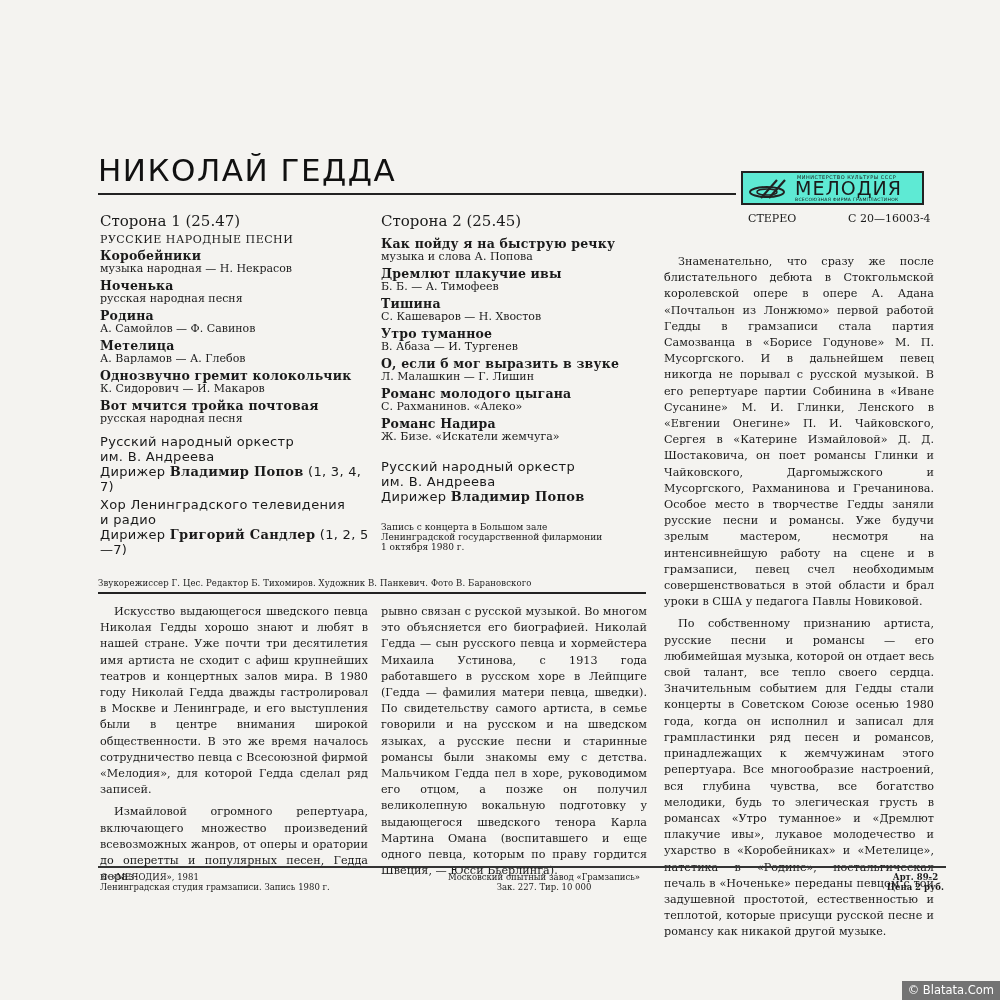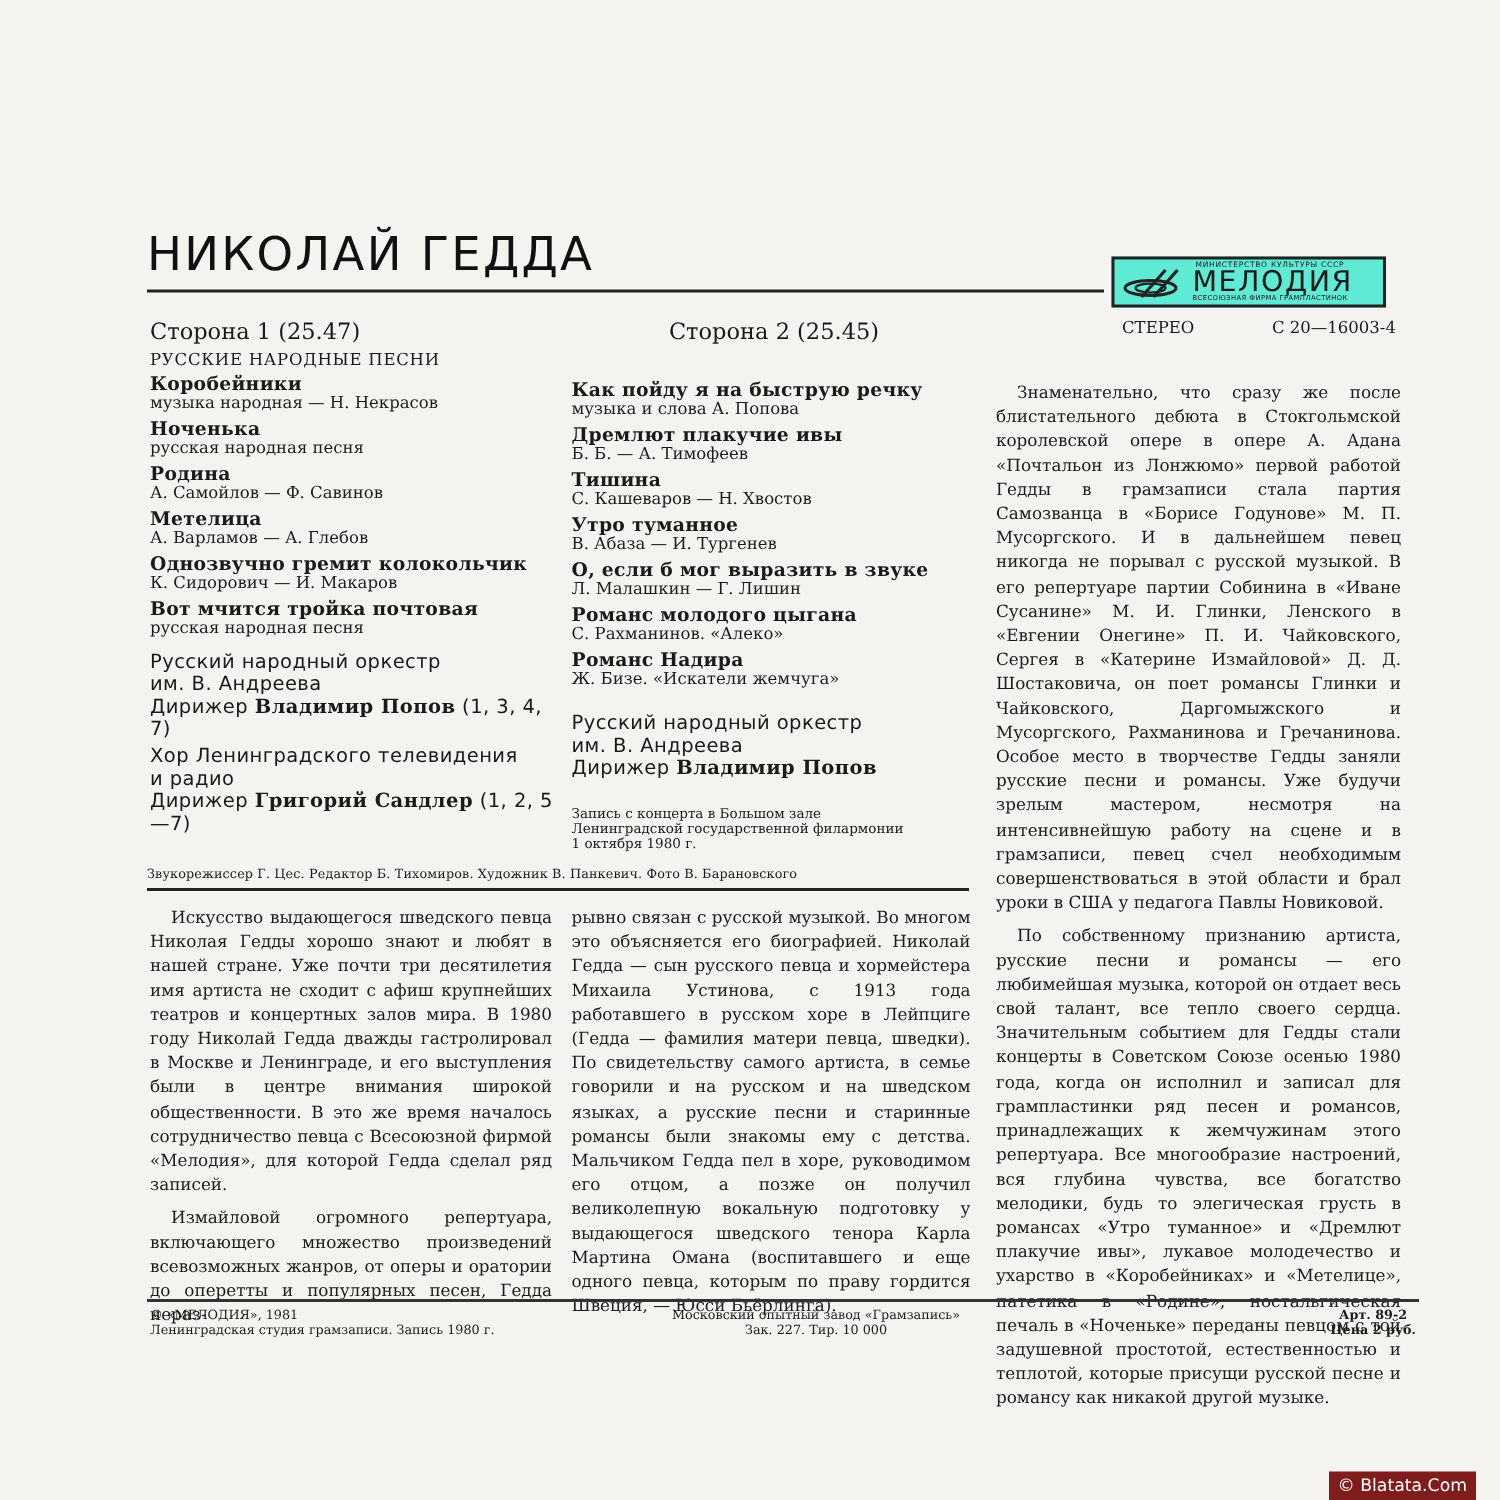--- a/index.html
+++ b/index.html
@@ -36,21 +36,21 @@
   .rec-note { font-size: 9px; line-height: 10px; }
   .credits { left: 98px; top: 578px; font-size: 8.5px; letter-spacing: 0.1px; }
   .mid-rule { left: 98px; top: 592px; width: 548px; height: 1.5px; background: #222; }
 
   .prose { font-size: 11.2px; line-height: 16.2px; text-align: justify; }
   .prose p { margin: 0 0 6px 0; text-indent: 14px; }
 
   .bot-rule { left: 98px; top: 866px; width: 848px; height: 1.5px; background: #333; }
   .foot { font-size: 8.5px; line-height: 10px; }
   .watermark {
-    right: 16px; bottom: 0px; background: #7f1d1d; color: #fff;
+    right: 0px; bottom: 0px; background: #737373; color: #fff;
     font-family: "DejaVu Sans", sans-serif; font-size: 11.5px; padding: 2px 6px 3px 6px;
   }
 </style>
 </head>
 <body>
 
 <div class="abs title">НИКОЛАЙ ГЕДДА</div>
 <div class="abs title-rule"></div>
 
 <div class="abs logo">
@@ -98,21 +98,21 @@
     <div>Русский народный оркестр</div>
     <div>им. В. Андреева</div>
     <div style="margin-bottom:3px;"><span>Дирижер </span><b>Владимир Попов</b><span> (1, 3, 4, 7)</span></div>
     <div>Хор Ленинградского телевидения</div>
     <div>и радио</div>
     <div><span>Дирижер </span><b>Григорий Сандлер</b><span> (1, 2, 5—7)</span></div>
   </div>
 </div>
 
 <div class="abs" style="left:381px; top:212px; width:270px;">
-  <div class="side-head" style="margin-bottom:23px;text-align:center;">Сторона 2  (25.45)</div>
+  <div class="side-head" style="margin-bottom:7px;">Сторона 2  (25.45)</div>
   <div class="track">
       <div class="t">Как пойду я на быструю речку</div>
       <div class="a">музыка и слова А. Попова</div>
     </div>
   <div class="track">
       <div class="t">Дремлют плакучие ивы</div>
       <div class="a">Б. Б. — А. Тимофеев</div>
     </div>
   <div class="track">
       <div class="t">Тишина</div>

